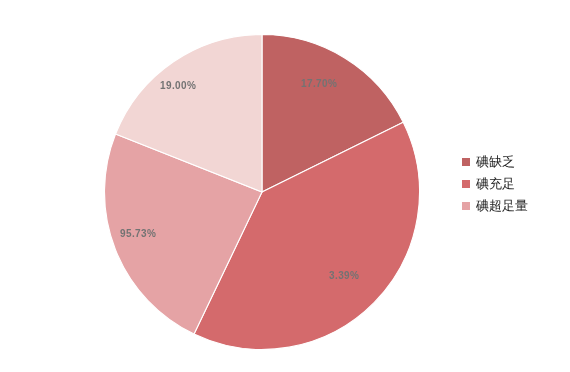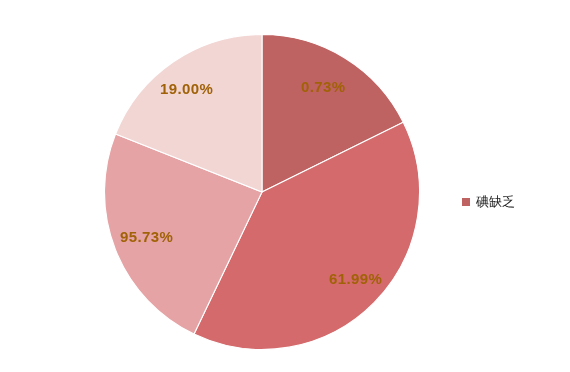--- a/index.html
+++ b/index.html
@@ -38,44 +38,43 @@
   }
   .slice-path {
     stroke: #ffffff;
     stroke-width: 1.1;
     stroke-linejoin: round;
   }
 
   
   .data-label {
     position: absolute;
-    font-size: 15px;
+    font-size: 10px;
     font-weight: bold;
-    color: #a16207;
+    color: #737373;
     white-space: nowrap;
     letter-spacing: 0.4px;
     font-family: "Liberation Sans", "DejaVu Sans", sans-serif;
   }
   #label-0 { left: 301px; top: 78px; }
   #label-1 { left: 329px; top: 270px; }
   #label-2 { left: 120px; top: 228px; }
   #label-3 { left: 160px; top: 80px; }
 
   
   #legend {
     position: absolute;
     left: 462px;
     top: 150px;
     width: 100px;
   }
   .legend-item {
     display: flex;
     align-items: center;
     height: 22px;
-    margin-top: 40px;
   }
   .legend-swatch {
     width: 8px;
     height: 8px;
     flex: 0 0 8px;
     margin-right: 6px;
     margin-top: 1px;
   }
   .legend-label {
     font-size: 13px;
@@ -94,25 +93,33 @@
     <svg id="pie-svg" viewBox="0 0 316 316">
       <g id="slice-group">
           <path d="M 158 158 L 158.00 0.50 A 157.5 157.5 0 0 1 299.22 88.27 Z" fill="#bf6262" class="slice-path"></path>
           <path d="M 158 158 L 299.22 88.27 A 157.5 157.5 0 0 1 90.05 300.09 Z" fill="#d46a6c" class="slice-path"></path>
           <path d="M 158 158 L 90.05 300.09 A 157.5 157.5 0 0 1 11.56 100.02 Z" fill="#e5a3a5" class="slice-path"></path>
           <path d="M 158 158 L 11.56 100.02 A 157.5 157.5 0 0 1 158.00 0.50 Z" fill="#f2d6d4" class="slice-path"></path>
         </g>
     </svg>
   </div>
 
-  <div class="data-label" id="label-0">0.73%</div>
-  <div class="data-label" id="label-1">61.99%</div>
+  <div class="data-label" id="label-0">17.70%</div>
+  <div class="data-label" id="label-1">3.39%</div>
   <div class="data-label" id="label-2">95.73%</div>
   <div class="data-label" id="label-3">19.00%</div>
 
   <div id="legend">
     <div class="legend-item">
       <span class="legend-swatch" style="background: rgb(191, 98, 98);"></span>
       <span class="legend-label">碘缺乏</span>
     </div>
+    <div class="legend-item">
+      <span class="legend-swatch" style="background: rgb(212, 106, 108);"></span>
+      <span class="legend-label">碘充足</span>
+    </div>
+    <div class="legend-item">
+      <span class="legend-swatch" style="background: rgb(229, 163, 165);"></span>
+      <span class="legend-label">碘超足量</span>
+    </div>
   </div>
 
 </div>
 
 </body></html>

